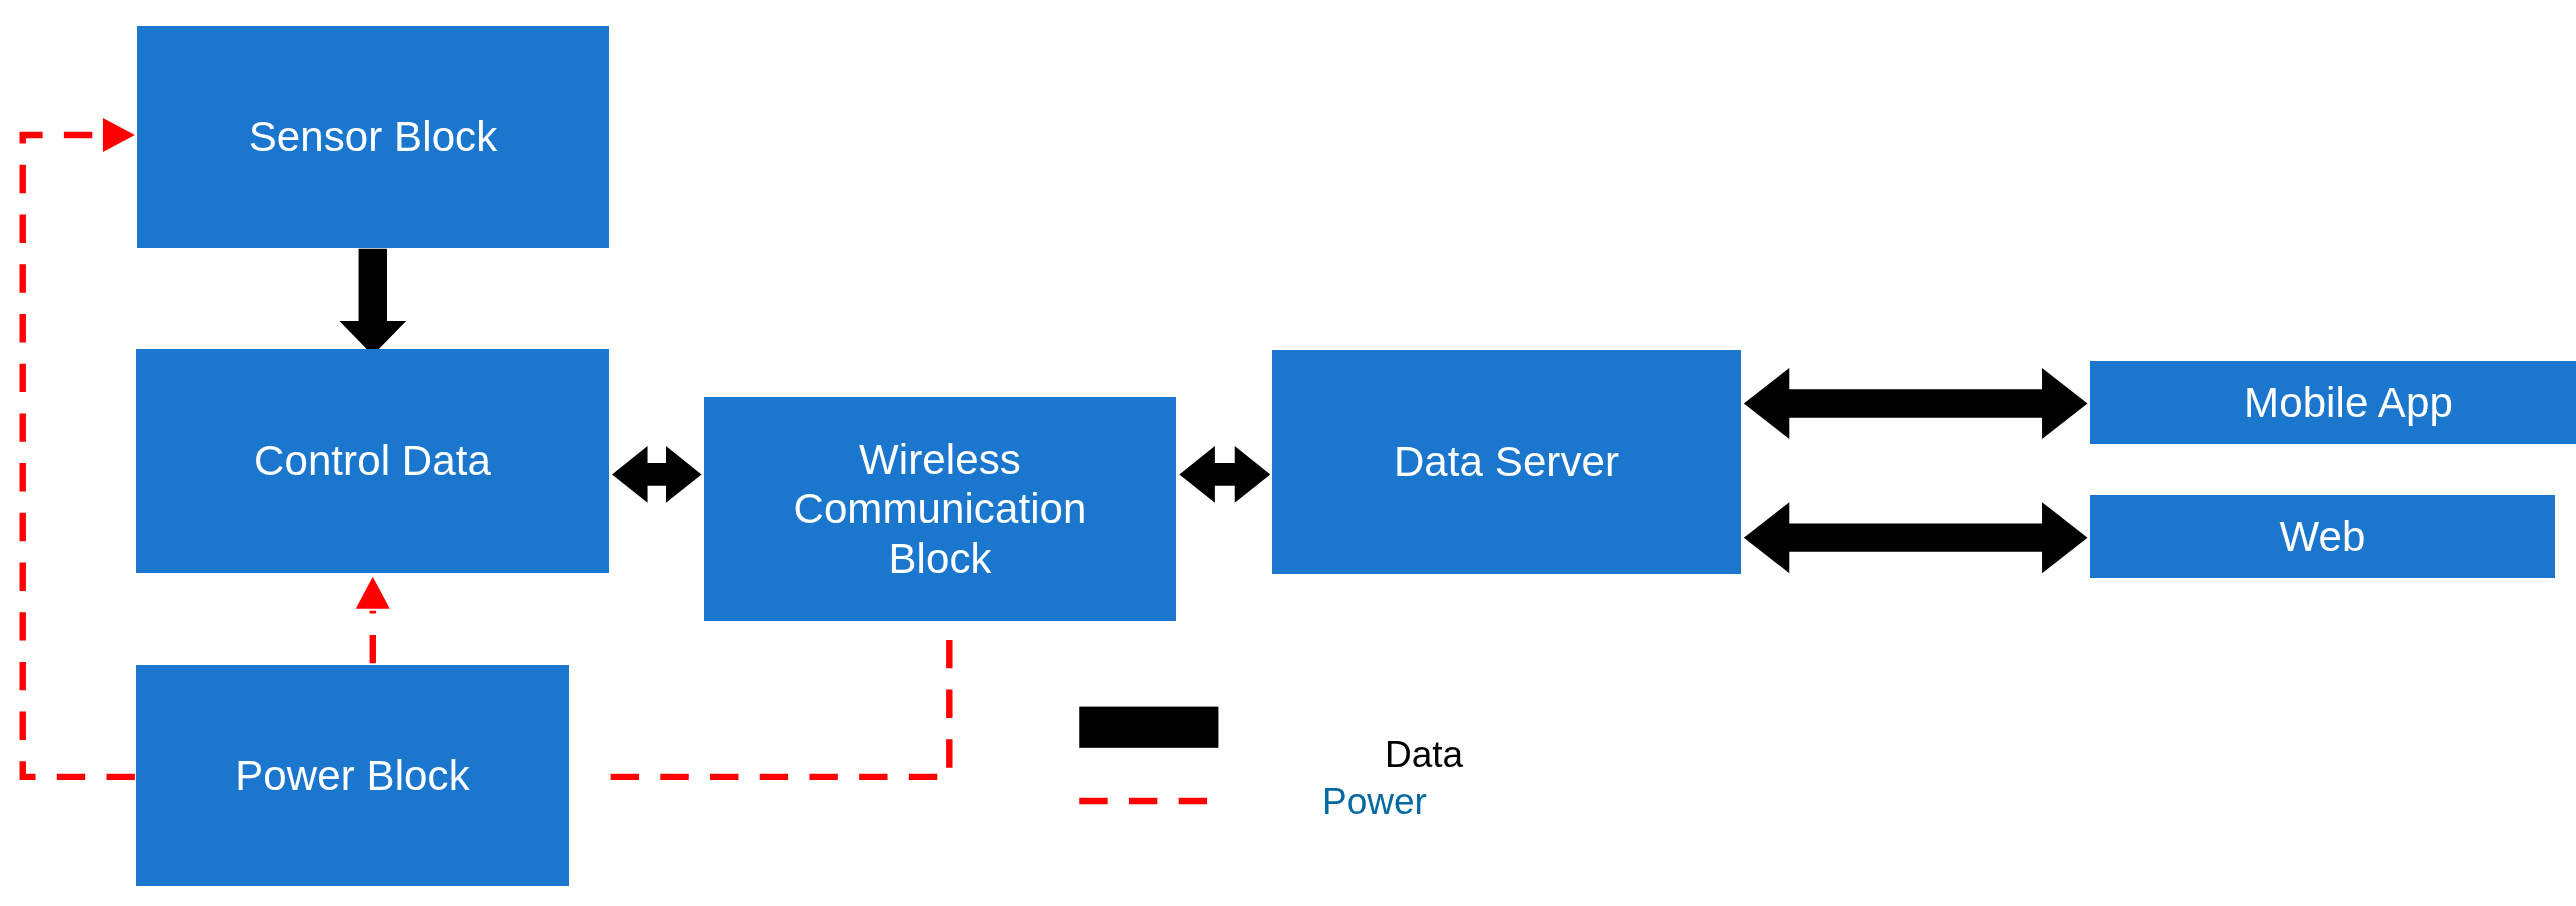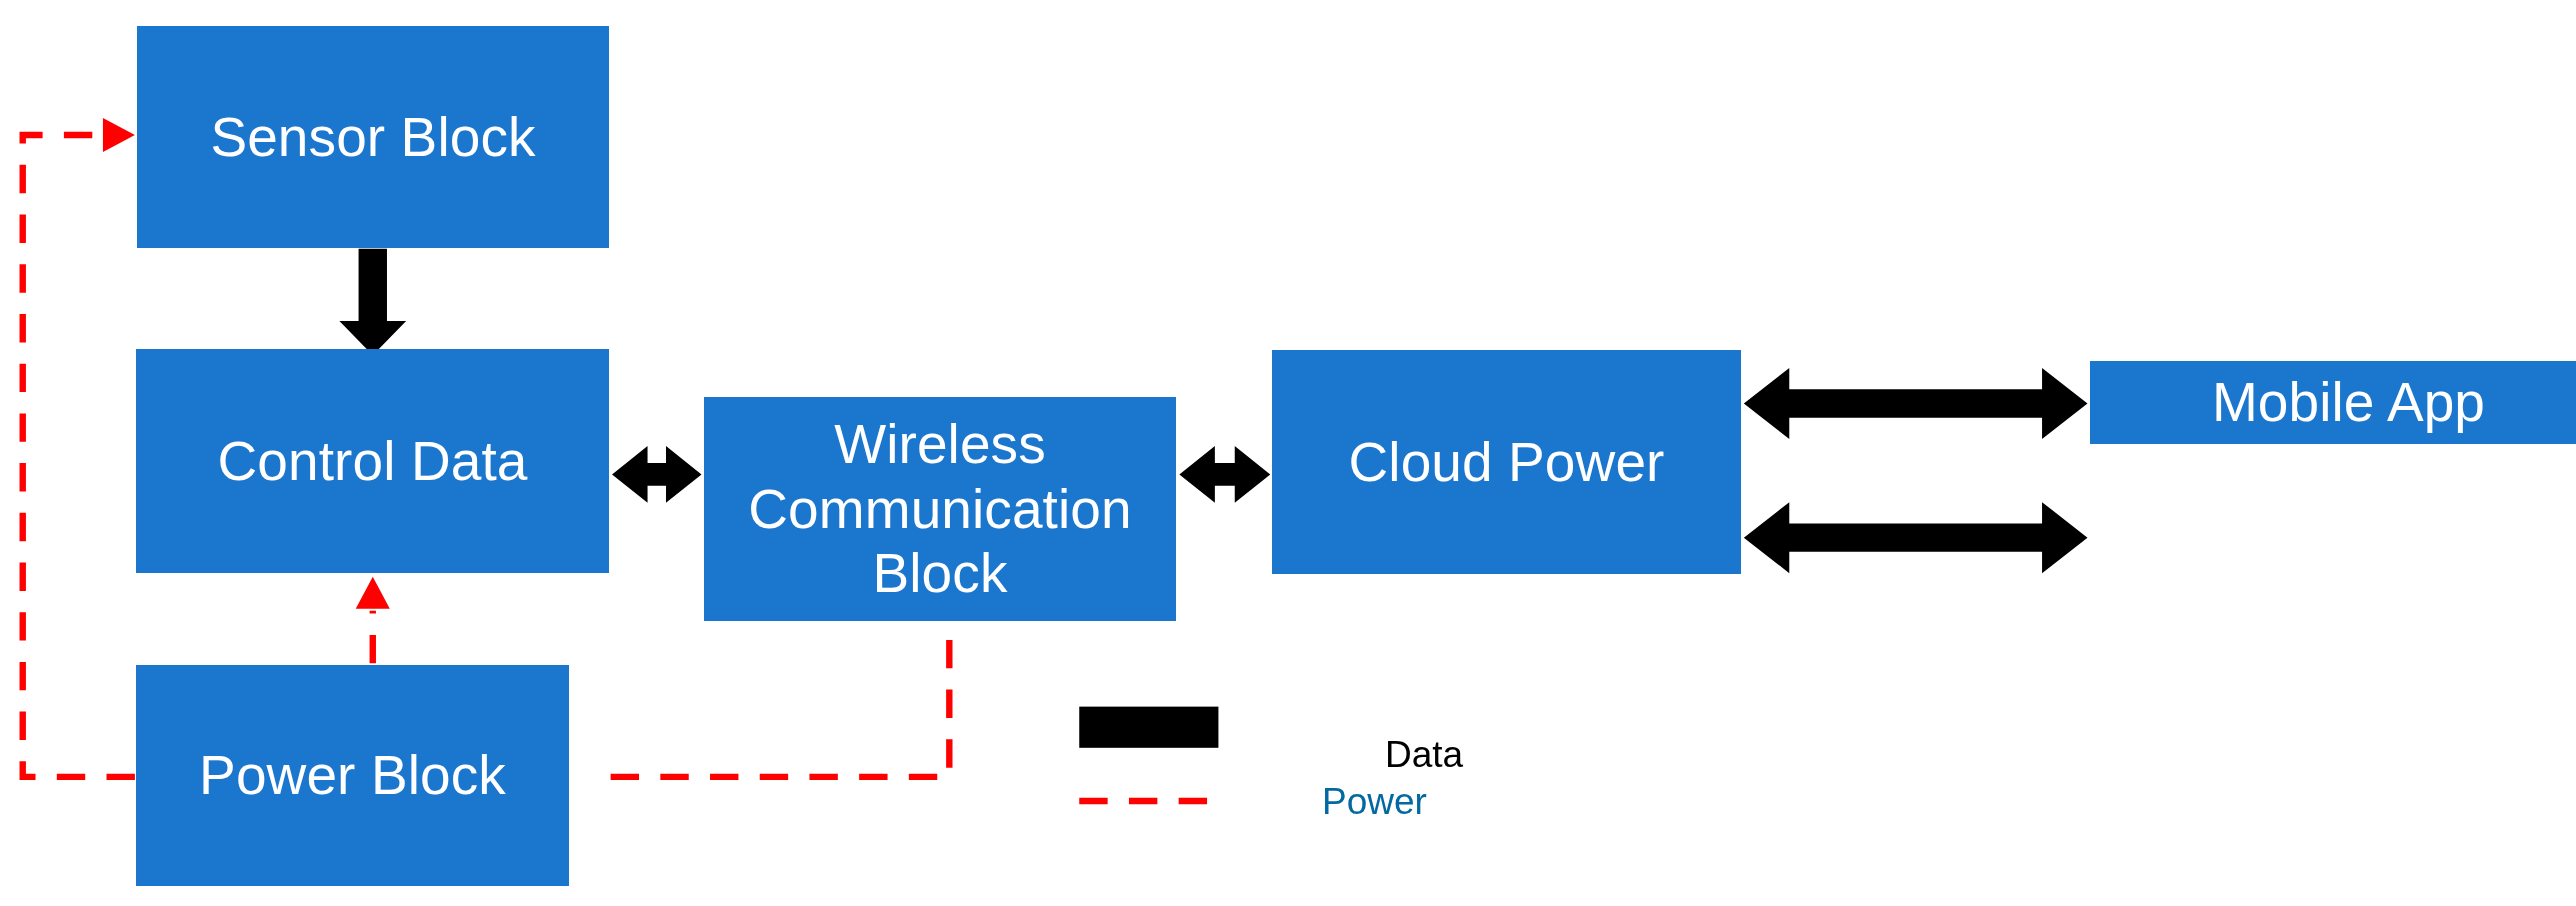--- a/index.html
+++ b/index.html
@@ -16,21 +16,21 @@
     overflow:hidden;
   }
   .block{
     position:absolute;
     background:#1B76CE;
     color:#ffffff;
     display:flex;
     align-items:center;
     justify-content:center;
     text-align:center;
-    font-size:55px;
+    font-size:42px;
     line-height:1.18;
     font-weight:400;
     letter-spacing:0.1px;
     box-sizing:border-box;
     padding:1.4px 7px;
     white-space:pre-line;
   }
   #svg-layer{
     position:absolute;
     left:0; top:0;
@@ -101,24 +101,25 @@
   </svg>
 
   <div class="block" style="left:137px;top:26px;width:472px;height:222px;">Sensor Block</div>
 
   <div class="block" style="left:136px;top:349px;width:473px;height:224px;">Control Data</div>
 
   <div class="block" style="left:704px;top:350px;width:472px;height:224px;margin-top:47px;">Wireless
 Communication
 Block</div>
 
-  <div class="block" style="left:1272px;top:350px;width:469px;height:224px;">Cloud Power</div>
+  <div class="block" style="left:1272px;top:350px;width:469px;height:224px;">Data Server</div>
 
   <div class="block" style="left:2090px;top:361px;width:517px;height:83px;">Mobile App</div>
 
+  <div class="block" style="left:2090px;top:495px;width:465px;height:83px;">Web</div>
 
   <div class="block" style="left:136px;top:665px;width:433px;height:221px;">Power Block</div>
 
   <div class="legend-label" style="left:1385px;top:709px;color:#000000;margin-top:27px;">Data</div>
 
   <div class="legend-label" style="left:1322px;top:783px;color:#0369a1;">Power</div>
 
 </div>
 
 

